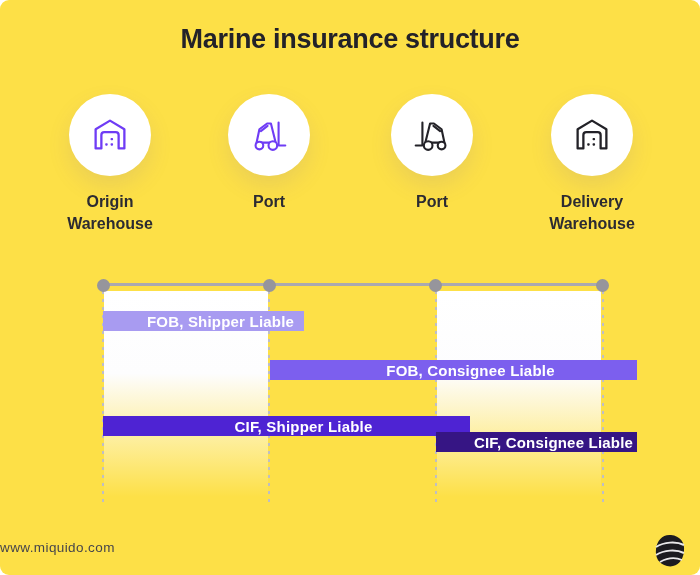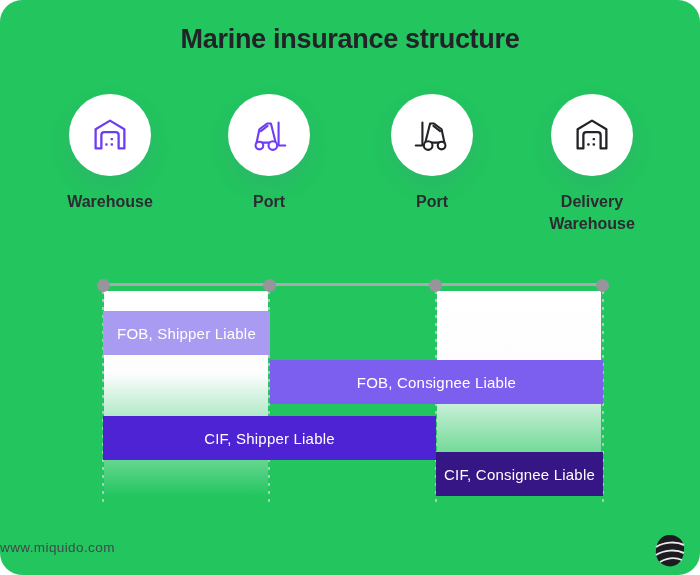--- a/index.html
+++ b/index.html
@@ -1,17 +1,17 @@
 <!DOCTYPE html>
 <html><head>
 <meta charset="utf-8">
 <style>
   html,body{margin:0;padding:0;background:#ffffff;}
   .stage-wrap{position:relative;width:700px;height:575px;font-family:"Liberation Sans",sans-serif;}
-  .card{position:absolute;inset:0;background:#22c55e;border-radius:22px;overflow:hidden;}
+  .card{position:absolute;inset:0;background:#fde047;border-radius:9px;overflow:hidden;}
 
   .title{position:absolute;top:24px;left:0;right:0;margin:0;text-align:center;
          font-size:27px;font-weight:700;color:#232229;letter-spacing:-0.3px;}
 
   .stage{position:absolute;top:94px;width:164px;text-align:center;}
   .stage.s1{left:28px;} .stage.s2{left:187px;} .stage.s3{left:350px;} .stage.s4{left:510px;}
   .circle{width:82px;height:82px;border-radius:50%;background:#ffffff;margin:0 auto;
           display:flex;align-items:center;justify-content:center;
           box-shadow:0 10px 22px rgba(110,95,180,0.13);}
   .stage-label{margin-top:15px;font-size:16px;font-weight:600;color:#2c2b32;line-height:22px;}
@@ -21,26 +21,26 @@
   .dot{position:absolute;top:279px;width:13px;height:13px;border-radius:50%;background:#96959c;}
   .dot.d1{left:97px;} .dot.d2{left:263px;} .dot.d3{left:429px;} .dot.d4{left:596px;}
   .vline{position:absolute;top:291px;height:213px;width:1.5px;
          background:repeating-linear-gradient(to bottom,#bfbec4 0 3px,rgba(0,0,0,0) 3px 8px);}
   .vline.v1{left:102px;} .vline.v2{left:268px;} .vline.v3{left:435px;} .vline.v4{left:602px;}
   .panel{position:absolute;top:291px;height:206px;
          background:linear-gradient(180deg,#ffffff 0%,#fdfdfe 40%,rgba(255,255,255,0.30) 82%,rgba(255,255,255,0) 100%);}
   .panel.p1{left:104px;width:164px;}
   .panel.p2{left:437px;width:164px;}
 
-  .bar{position:absolute;height:44px;display:flex;align-items:center;justify-content:center;
-       color:#ffffff;font-size:15px;font-weight:400;letter-spacing:0.2px;white-space:nowrap;}
+  .bar{position:absolute;height:20px;display:flex;align-items:center;justify-content:center;
+       color:#ffffff;font-size:15px;font-weight:700;letter-spacing:0.2px;white-space:nowrap;padding-left:34px;}
   .bar.b1{left:103px;top:311px;width:167px;}
   .bar.b2{left:270px;top:360px;width:333px;}
   .bar.b3{left:103px;top:416px;width:333px;}
-  .bar.b4{left:436px;top:452px;width:167px;}
+  .bar.b4{left:436px;top:432px;width:167px;}
 
   .footer-url{position:absolute;left:0;right:0;top:540px;
               font-size:13.5px;color:#46454b;letter-spacing:0.4px;}
   .logo{position:absolute;left:654px;top:534px;width:32px;height:34px;}
 
   svg{display:block;}
 </style>
 </head>
 <body>
 
@@ -52,20 +52,21 @@
     <div class="stage s1">
       <div class="circle">
         <svg width="46" height="46" viewBox="0 0 48 48" fill="none" stroke="currentColor" stroke-width="2.4" stroke-linejoin="round" stroke-linecap="round" style="color: rgb(111, 60, 245);">
           <path d="M9 38 V18 L24 9 L39 18 V38 H33 V24 Q33 21 30 21 H18 Q15 21 15 24 V38 Z"></path>
           <rect x="19" y="32.5" width="2.6" height="2.6" rx="0.8" fill="currentColor" stroke="none"></rect>
           <rect x="24.6" y="32.5" width="2.6" height="2.6" rx="0.8" fill="currentColor" stroke="none"></rect>
           <rect x="24.6" y="27" width="2.6" height="2.6" rx="0.8" fill="currentColor" stroke="none"></rect>
         </svg>
       </div>
       <div class="stage-label">
+        <div>Origin</div>
         <div>Warehouse</div>
       </div>
     </div>
 
     <div class="stage s2">
       <div class="circle">
         <svg width="46" height="46" viewBox="0 0 48 48" fill="none" stroke="currentColor" stroke-width="2.2" stroke-linejoin="round" stroke-linecap="round" style="color: rgb(111, 60, 245);">
           <path d="M34 11 V35 H41"></path>
           <path d="M11 32 L14 18 L22 12 H26 L31 32 Z"></path>
           <path d="M15.5 20 L22.5 14.5"></path>

